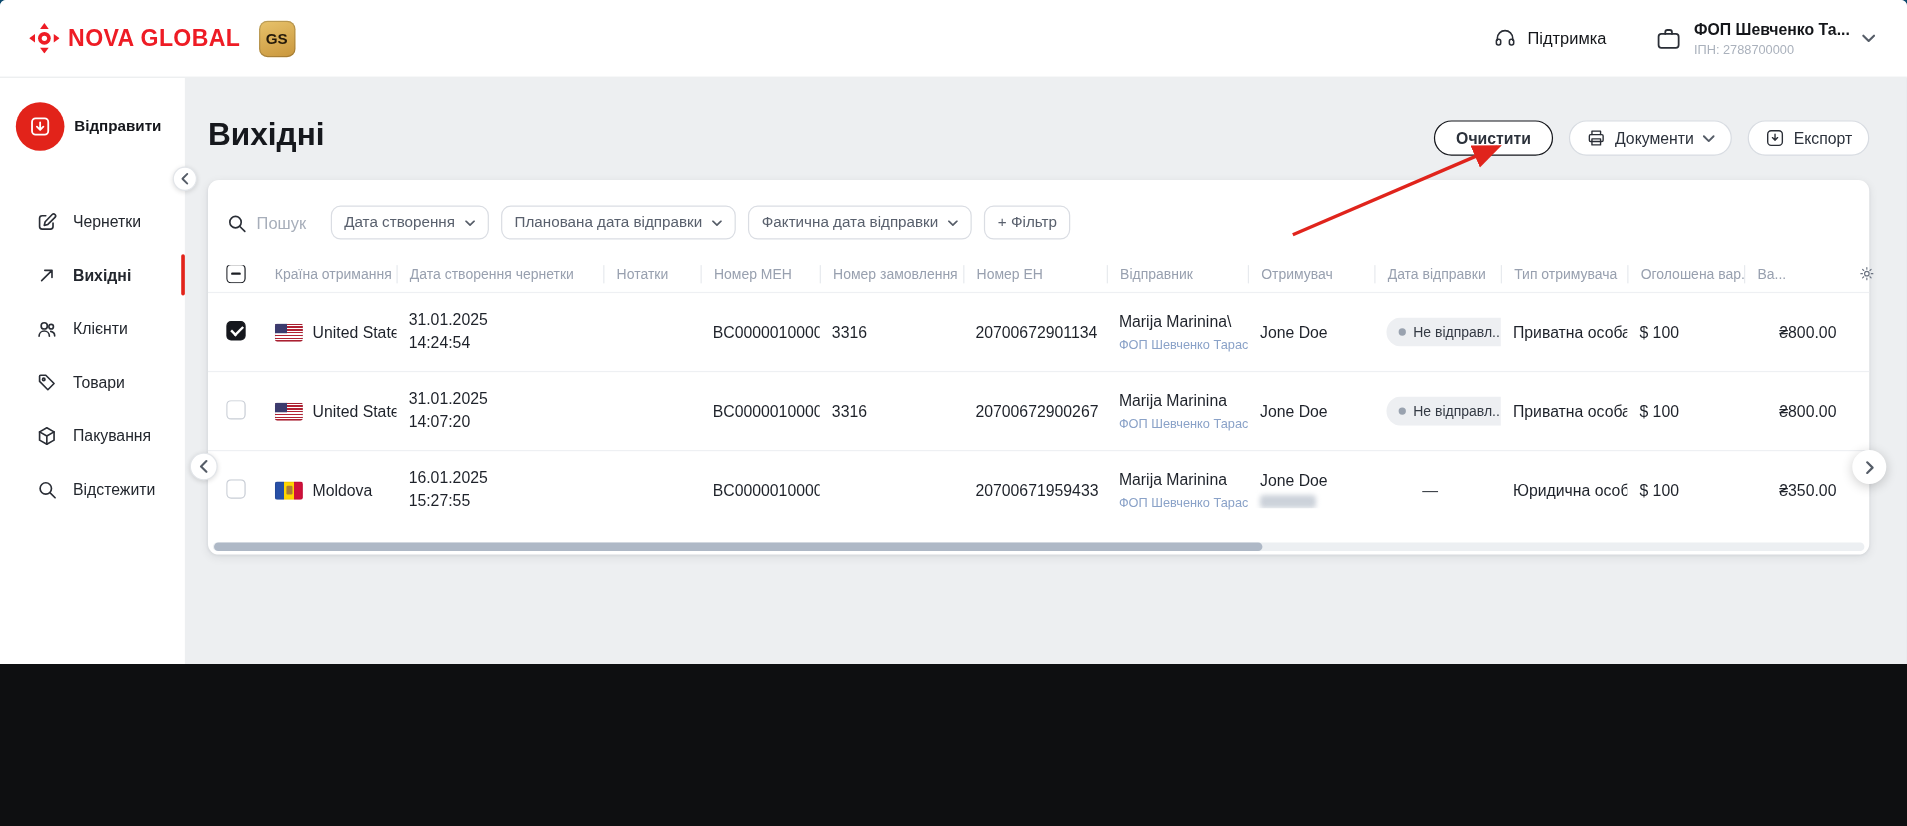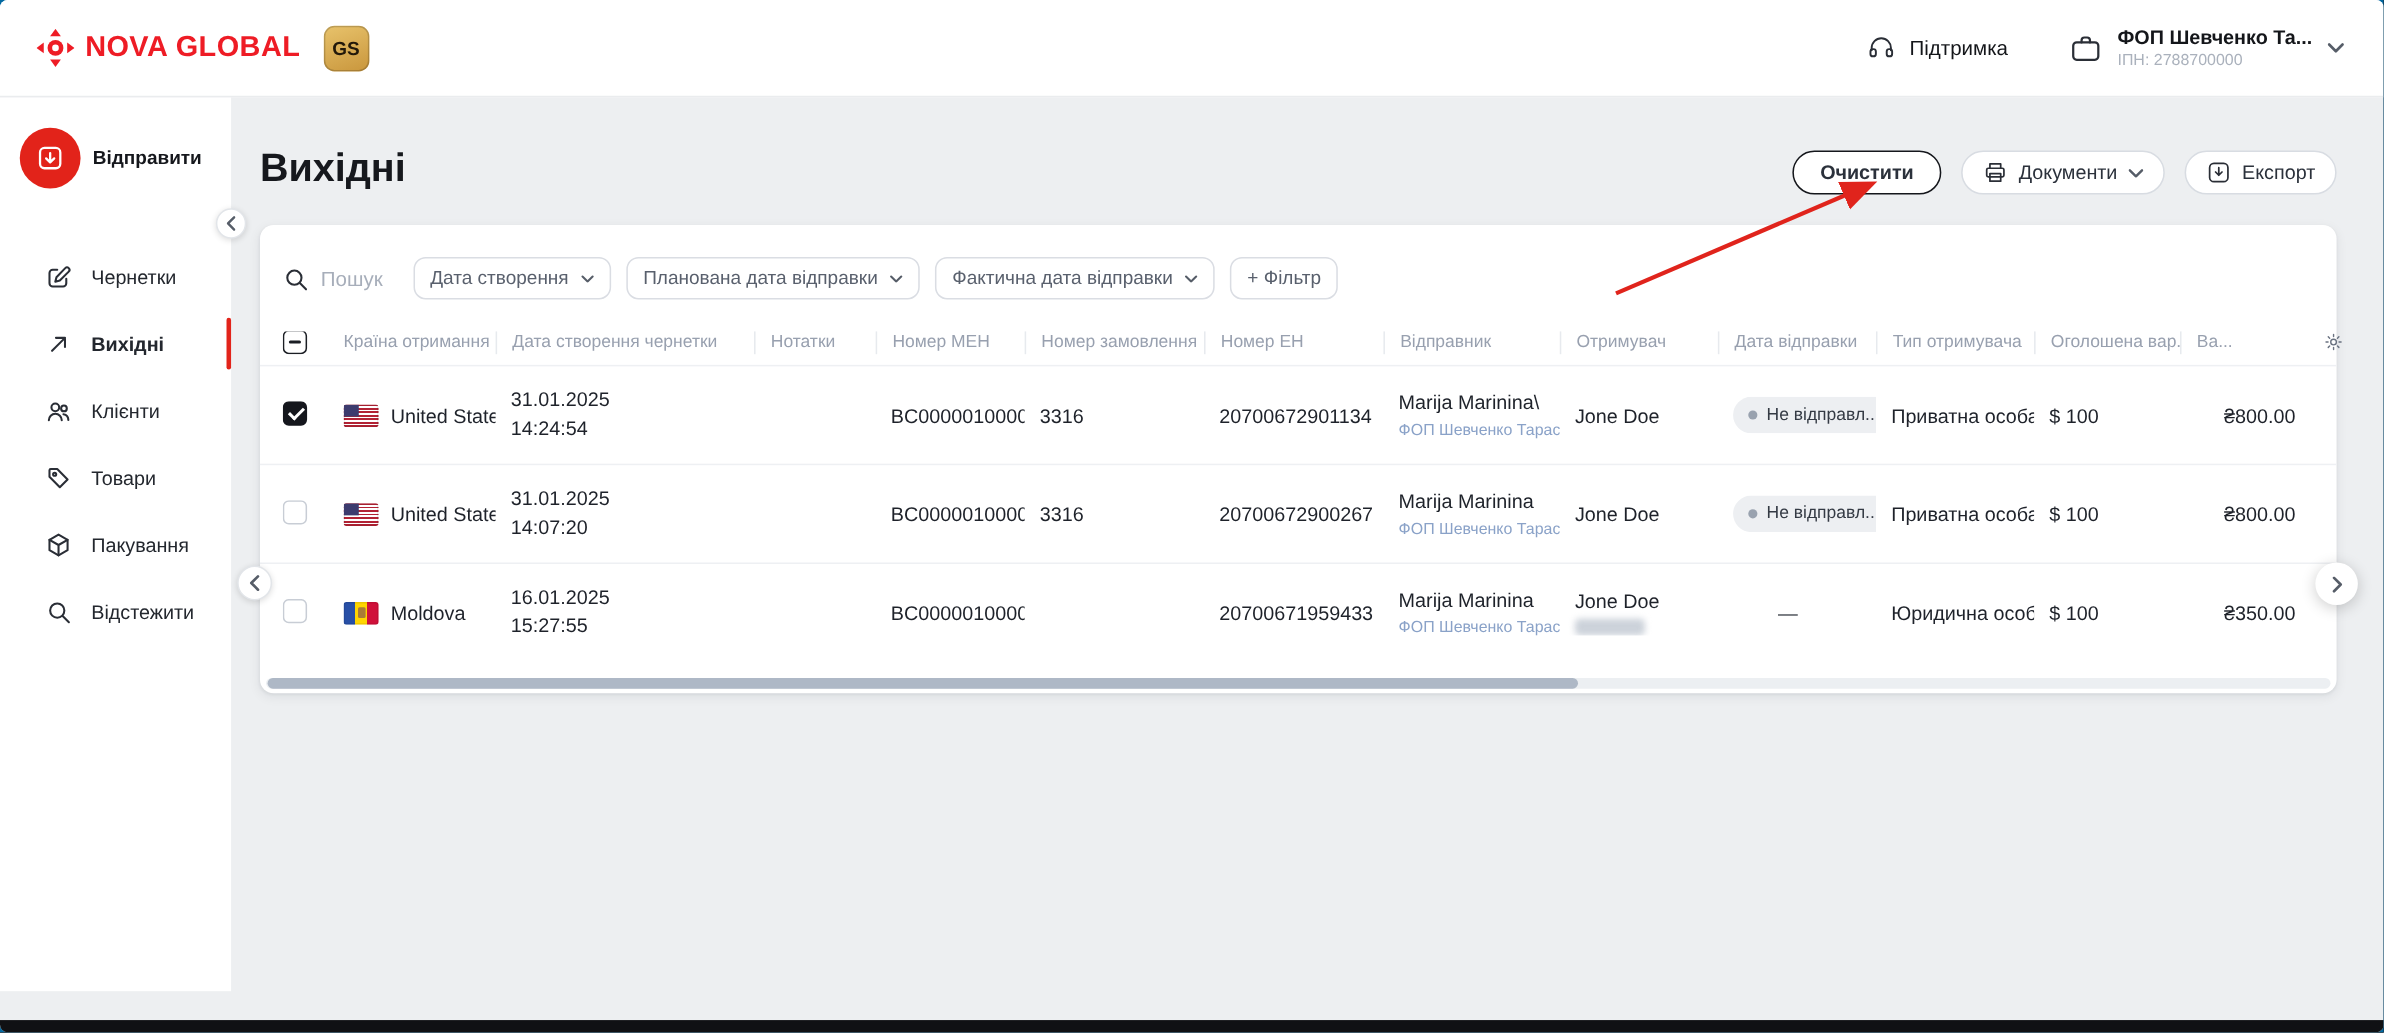--- a/index.html
+++ b/index.html
@@ -1,17 +1,17 @@
 <!DOCTYPE html>
 <html><head>
 <meta charset="utf-8">
 <style>
   * { margin:0; padding:0; box-sizing:border-box; }
   html,body { background:#0e0f11; font-family:"Liberation Sans", sans-serif; }
-  .viewport { width:1907px; height:826px; overflow:hidden; position:relative; background:#0369a1; }
+  .viewport { width:1907px; height:664px; overflow:hidden; position:relative; background:#0c4a6e; }
   .stage { width:1568px; height:679px; transform:scale(1.21619); transform-origin:0 0;
            position:relative; background:#edeff1; border-radius:5px; overflow:hidden; }
 
   
   .topbar { position:absolute; left:0; top:0; width:1568px; height:64px; background:#fff;
             border-bottom:1px solid #eaecee; display:flex; align-items:center;
             justify-content:space-between; padding:0 26px 0 24px; z-index:10; }
   .brand { display:flex; align-items:center; }
   .logo { display:flex; align-items:center; gap:7px; cursor:pointer; }
   .logo-text { font-size:19px; font-weight:800; color:#ee1c25; letter-spacing:.3px; }

